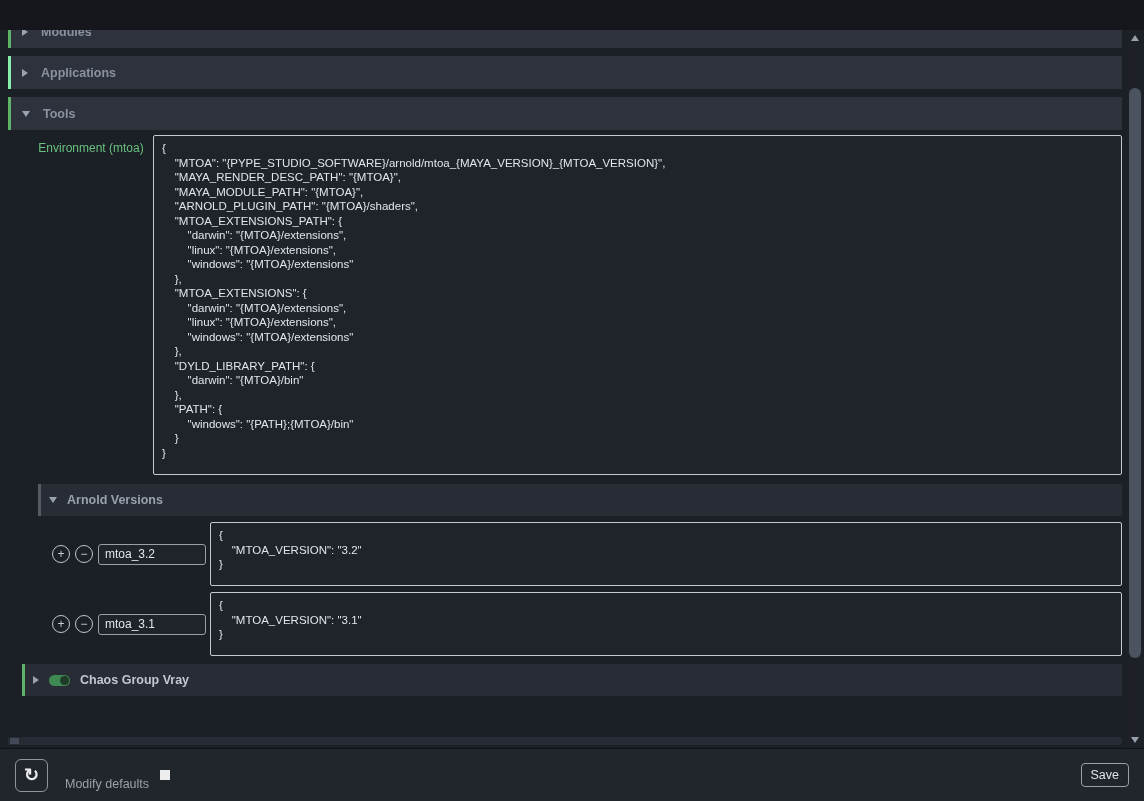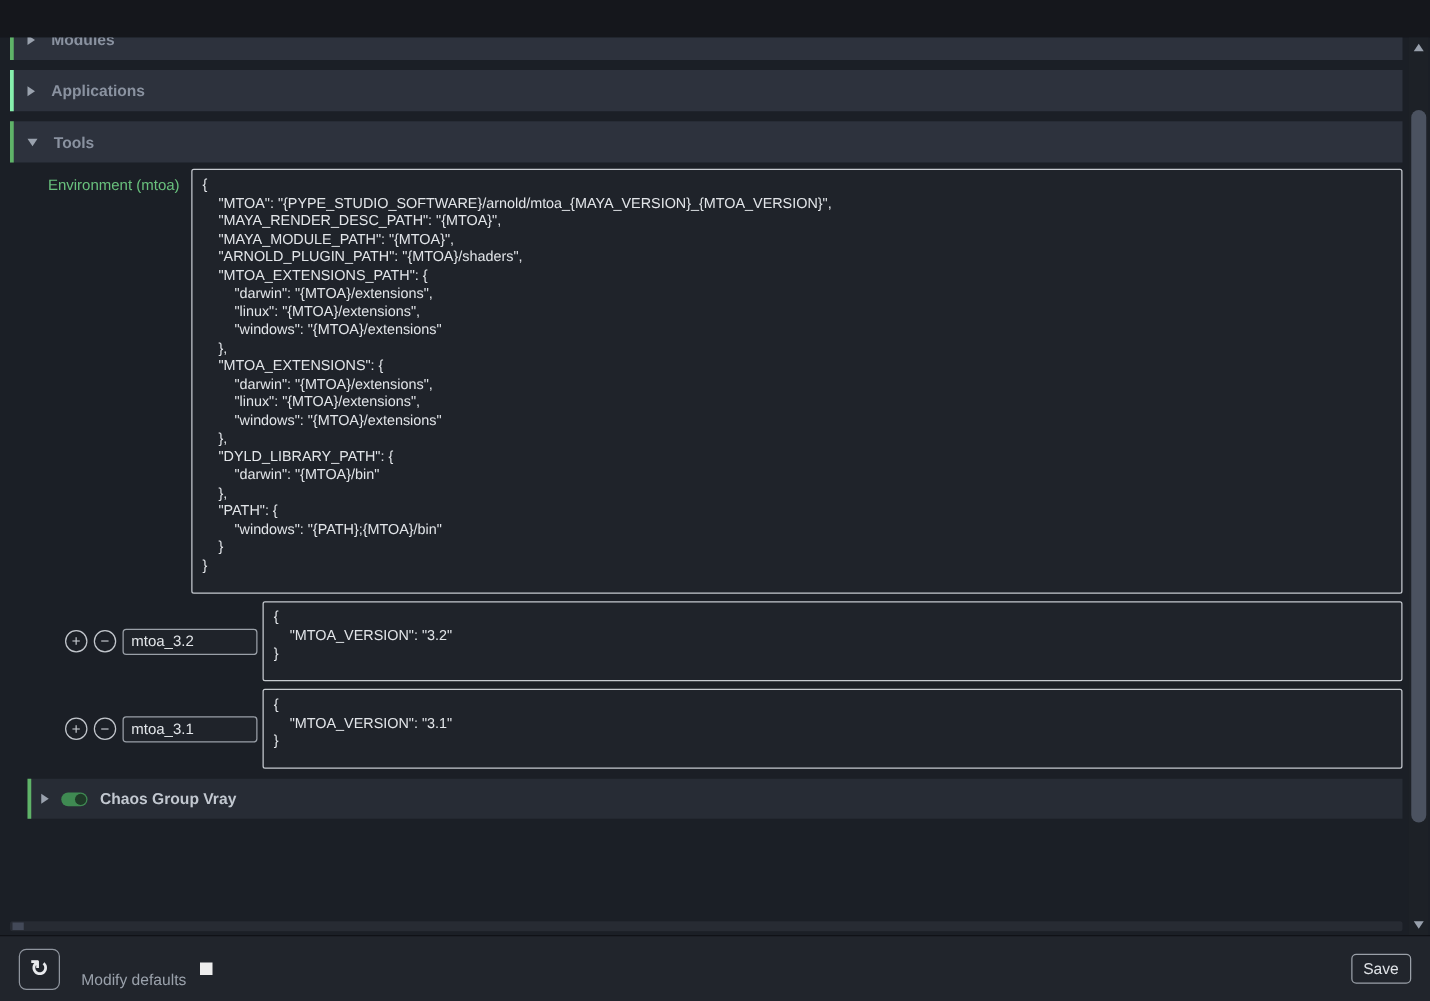--- a/index.html
+++ b/index.html
@@ -143,20 +143,24 @@
     },
     "DYLD_LIBRARY_PATH": {
         "darwin": "{MTOA}/bin"
     },
     "PATH": {
         "windows": "{PATH};{MTOA}/bin"
     }
 }</div>
       </div>
 
+      <div class="sub-header versions">
+        <span class="tri down"></span>
+        <span>Arnold Versions</span>
+      </div>
 
       <div class="version-row">
         <button class="circle-btn">+</button>
         <button class="circle-btn">−</button>
         <input class="name-input" type="text" value="mtoa_3.2" style="">
         <div class="code-box small">{
     "MTOA_VERSION": "3.2"
 }</div>
       </div>
 

